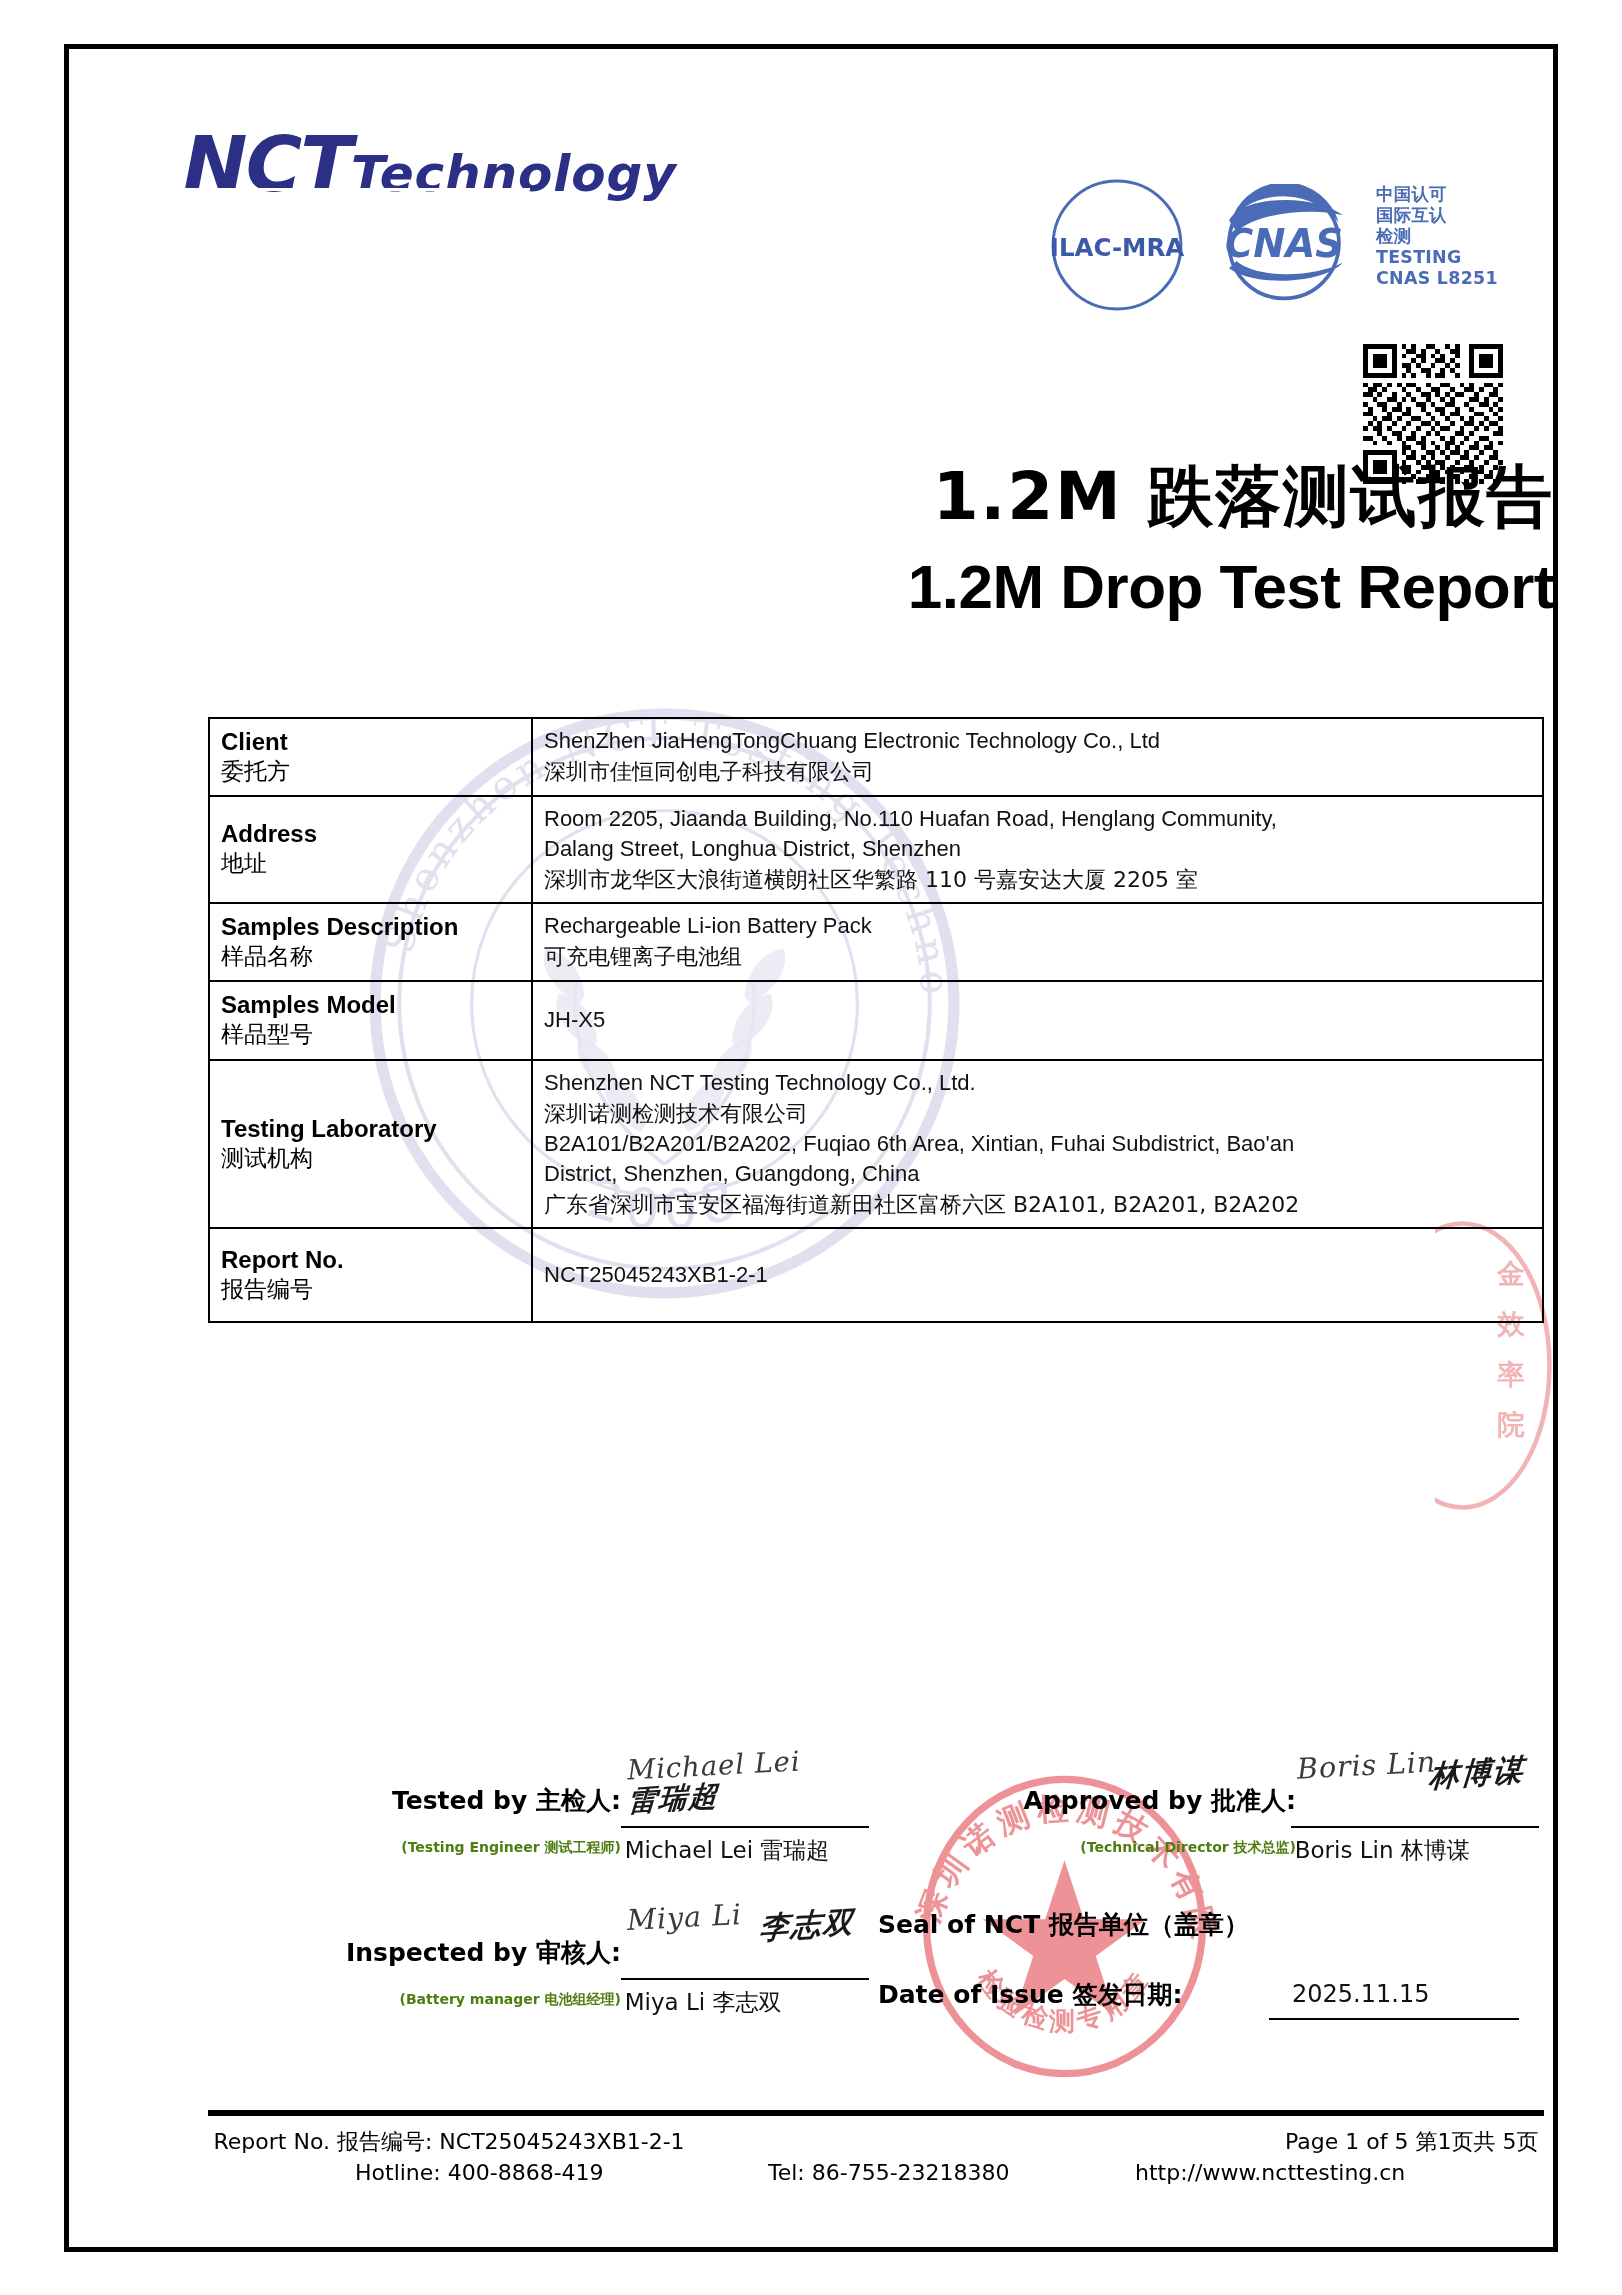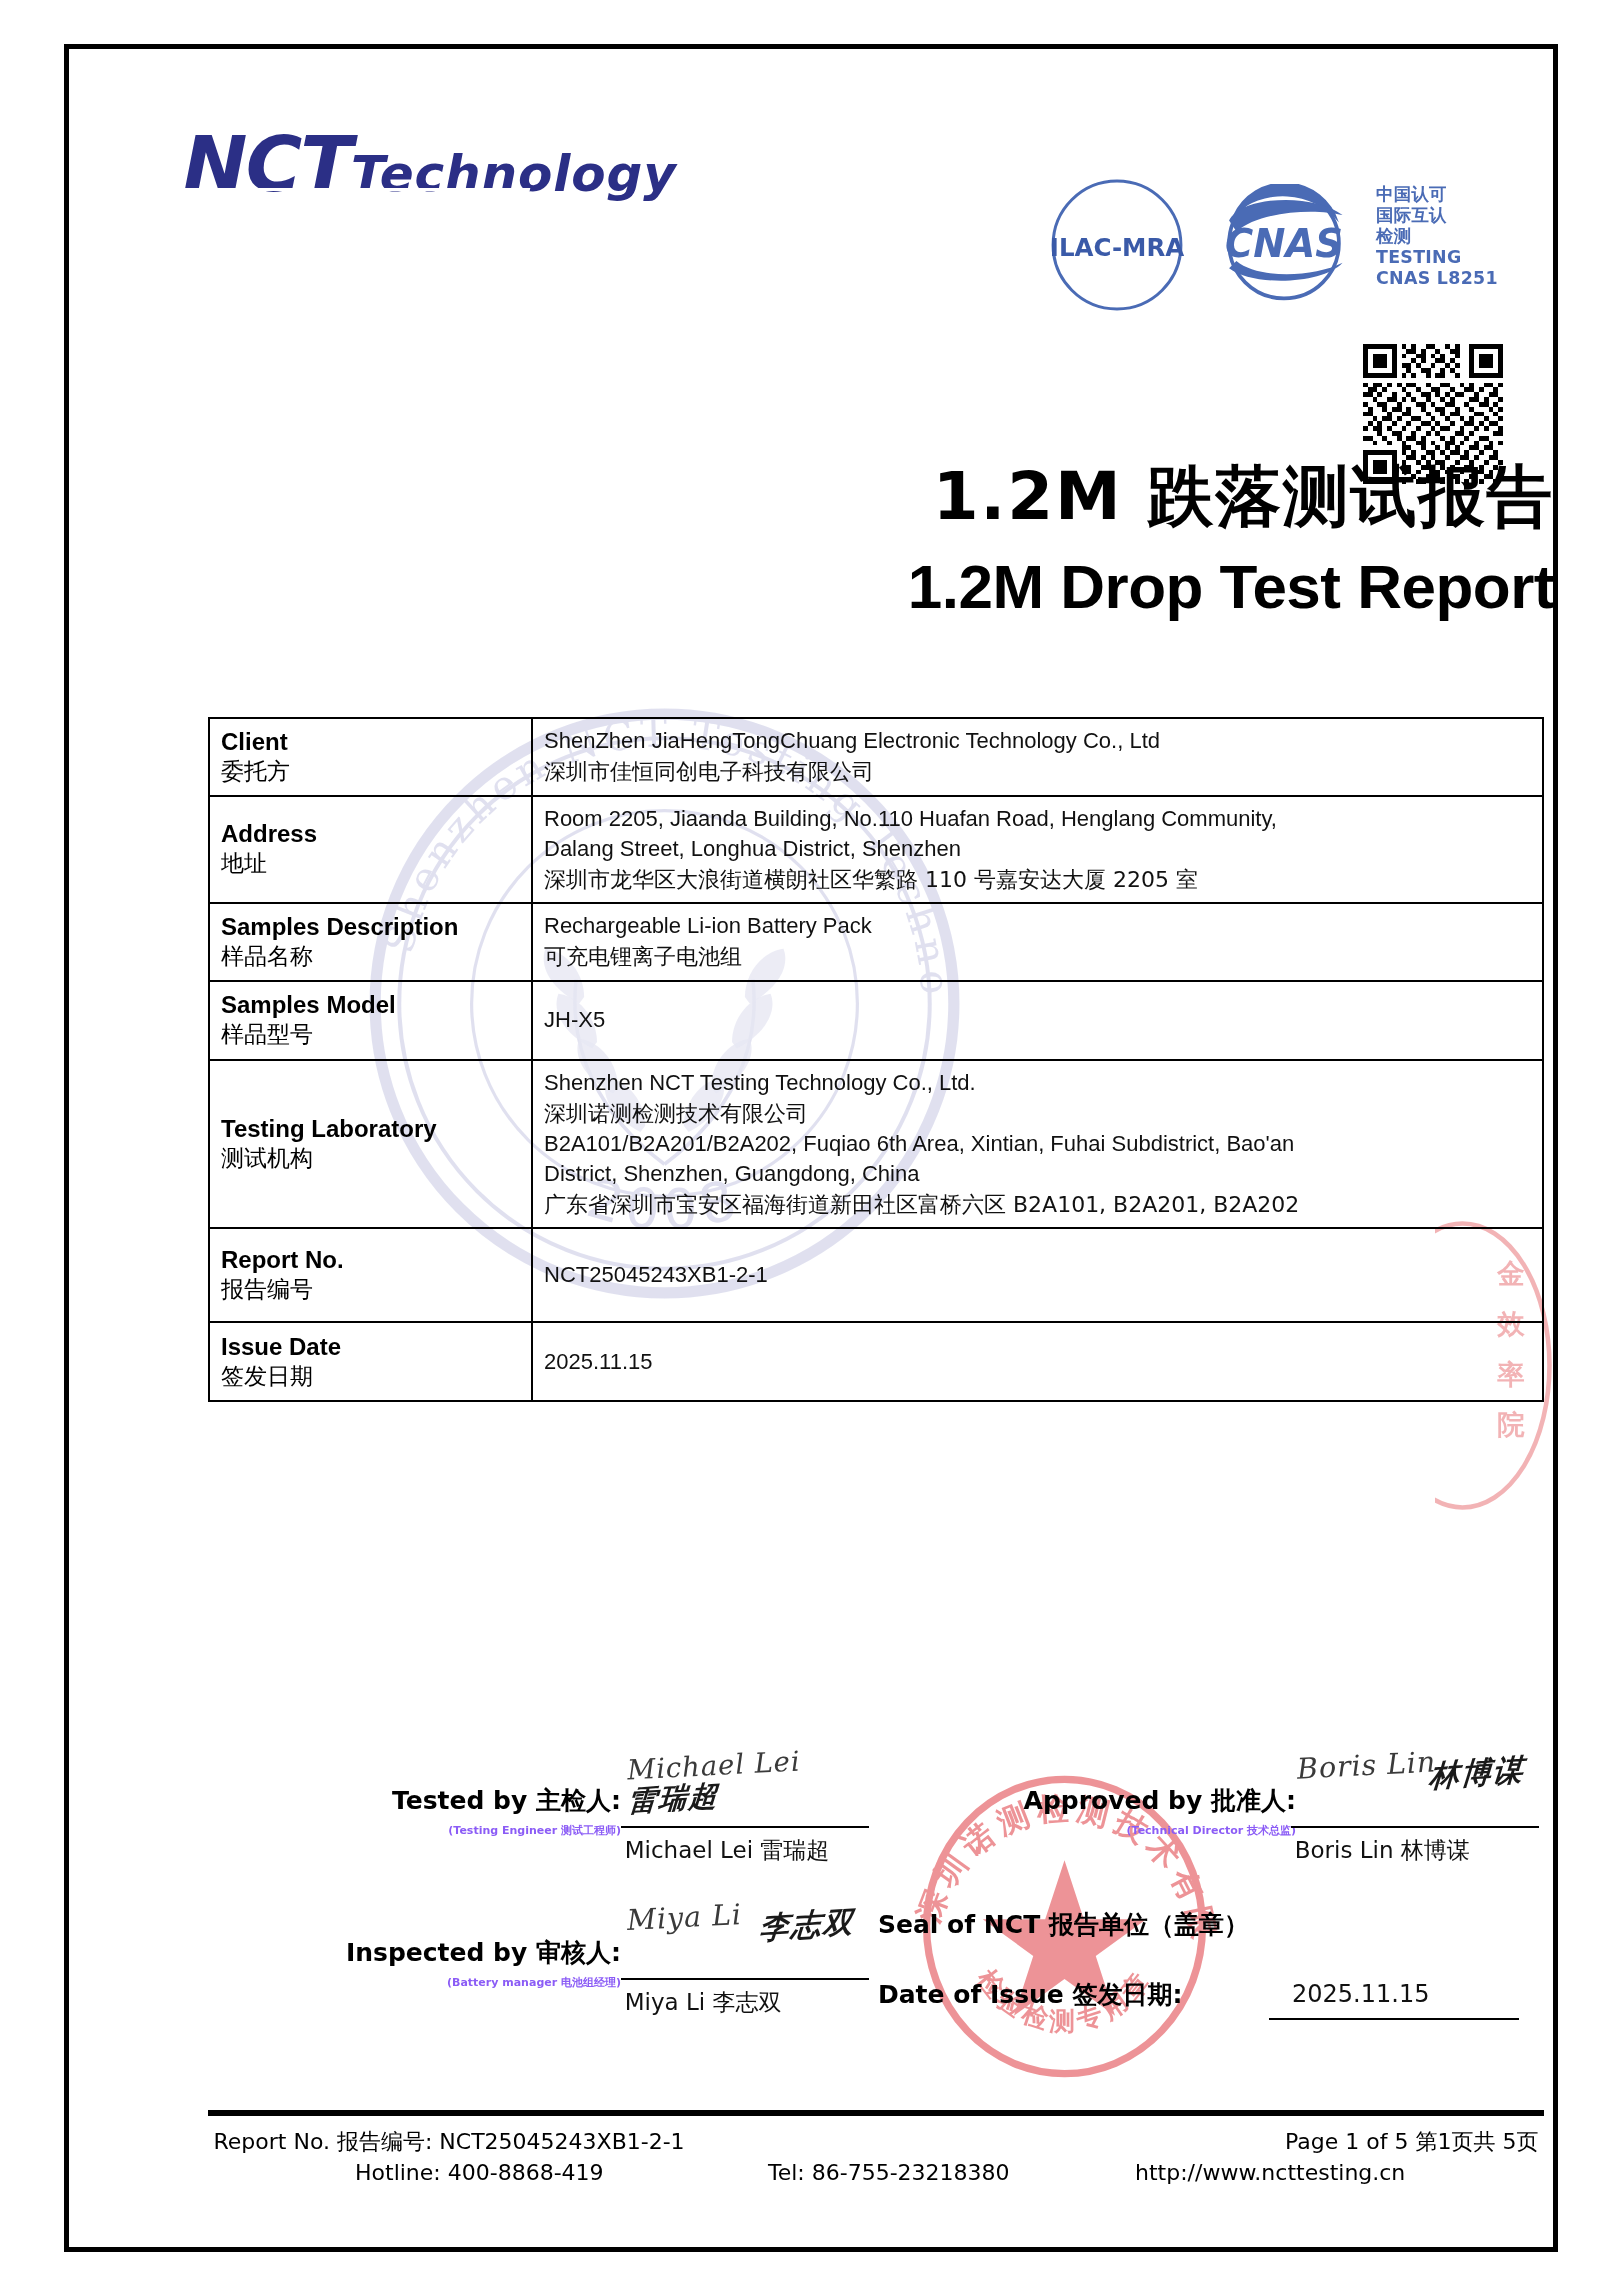--- a/index.html
+++ b/index.html
@@ -197,24 +197,24 @@
     right: 248px; top: 37px;
     text-align: right;
     width: 395px;
   }
   .sig-label .l1 {
     font-size: 25px; font-weight: bold; color: #000;
     font-family: "DejaVu Sans", sans-serif;
     white-space: nowrap;
   }
   .sig-label .l2 {
-    font-size: 11px; font-weight: bold; color: #8b5cf6;
+    font-size: 14px; font-weight: bold; color: #4d7c0f;
     font-family: "DejaVu Sans", sans-serif;
     white-space: nowrap;
-    margin-top: 6px;
+    margin-top: 22px;
   }
   .sig-area {
     position: absolute;
     left: 413px; top: 0px;
     width: 248px;
   }
   .sig-hand {
     height: 79px;
     position: relative;
   }
@@ -721,29 +721,20 @@
       <tr>
         <td class="lbl-cell" style="height:94px">
           <div class="lbl-en">Report No.</div>
           <div class="lbl-cn">报告编号</div>
         </td>
         <td>
           <div class="val-en">NCT25045243XB1-2-1</div>
         </td>
       </tr>
 
-      <tr>
-        <td class="lbl-cell" style="height:79px">
-          <div class="lbl-en">Issue Date</div>
-          <div class="lbl-cn">签发日期</div>
-        </td>
-        <td>
-          <div class="val-en">2025.11.15</div>
-        </td>
-      </tr>
 
     </tbody>
   </table>
 
   <div class="sigs">
 
     <div class="sig-row">
 
       <div class="sig-col left">
         <div class="sig-label">

